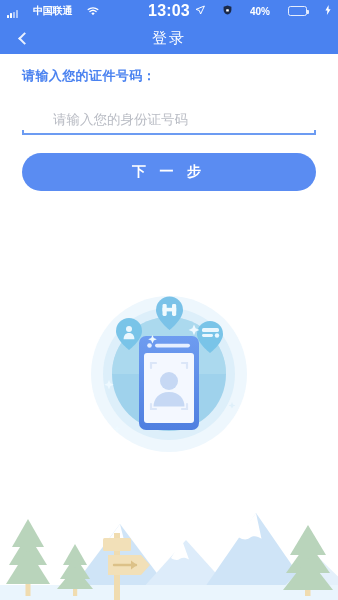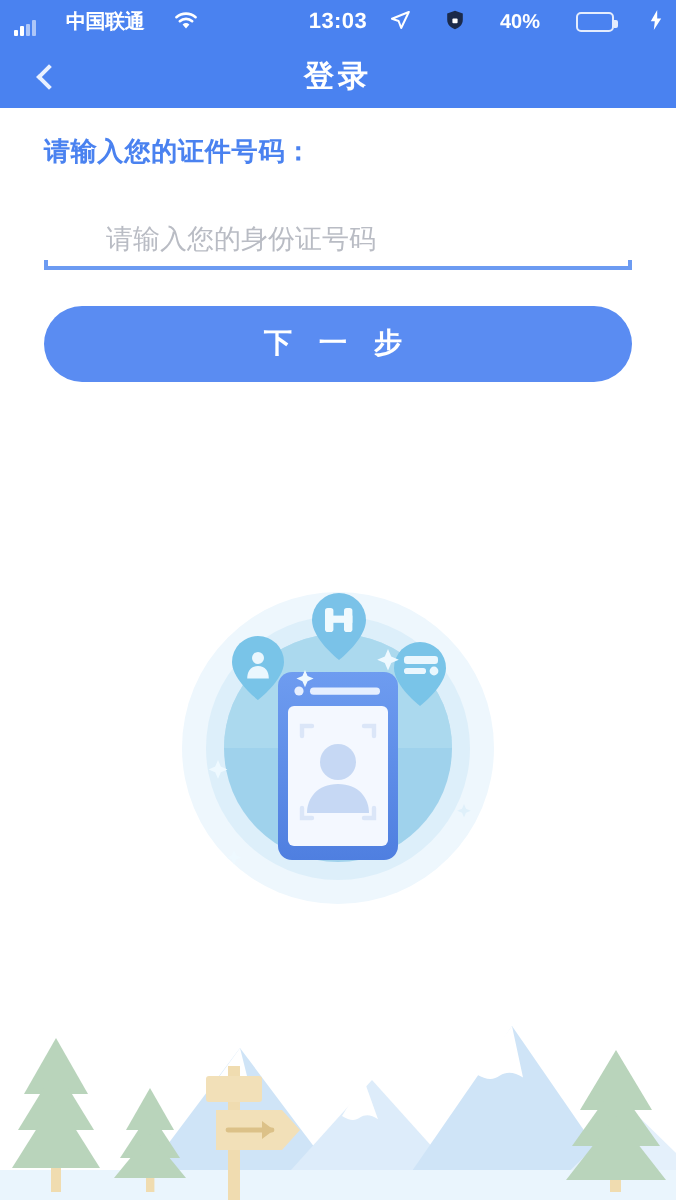--- a/index.html
+++ b/index.html
@@ -15,39 +15,39 @@
   .statusbar {
     position:absolute; top:0; left:0; width:338px; height:22px;
     background:#4a82f0;
     display:flex; align-items:center; justify-content:space-between;
     padding:0 7px; color:#ffffff;
     font-size:10px; font-weight:bold;
   }
   .sb-left { display:flex; align-items:flex-end; gap:15px; }
   .sb-right { display:flex; align-items:center; gap:18px;text-align:center; }
   .sb-center { position:absolute; left:0; right:0; text-align:center;
-               font-size:11px; font-weight:bold; letter-spacing:.2px; }
+               font-size:16px; font-weight:bold; letter-spacing:.2px; }
   .carrier { font-size:10px; font-weight:bold; letter-spacing:-.2px; }
   .bars { display:flex; align-items:flex-end; gap:1px; height:8px; }
   .bars i { display:block; width:2px; background:#fff; border-radius:.5px; }
   .bars i:nth-child(1){height:3px;} .bars i:nth-child(2){height:5px;}
   .bars i:nth-child(3){height:6.5px;opacity:.55;} .bars i:nth-child(4){height:8px;opacity:.55;}
   .batt-pct { font-size:10px; font-weight:bold; }
   .batt { position:relative; width:19px; height:9.5px; border:1px solid rgba(255,255,255,.85);
           border-radius:2.5px; padding:1px; }
   .batt::after { content:""; position:absolute; right:-3px; top:2.7px; width:1.6px; height:4px;
           background:rgba(255,255,255,.85); border-radius:0 1px 1px 0; }
   .batt-fill { height:100%; width:40%; background:#a6e05a; border-radius:1.2px; }
 
   
   .navbar {
     position:absolute; top:22px; left:0; width:338px; height:32px;
     background:#4a82f0; display:flex; align-items:center; justify-content:center;
   }
-  .nav-title { color:#ffffff; font-size:15px; font-weight:bold; letter-spacing:2px; }
+  .nav-title { color:#ffffff; font-size:15px; font-weight:normal; letter-spacing:2px; }
   .back-btn {
     position:absolute; left:8px; top:0; height:32px; width:30px;
     display:flex; align-items:center; justify-content:center; cursor:pointer;
   }
   .chev { width:9px; height:9px; border-left:2px solid #eaf1ff; border-bottom:2px solid #eaf1ff;
           transform:rotate(45deg); margin-left:3px; }
 
   
   .form { position:absolute; top:54px; left:0; width:338px; padding:0 22px; }
   .field-label {

